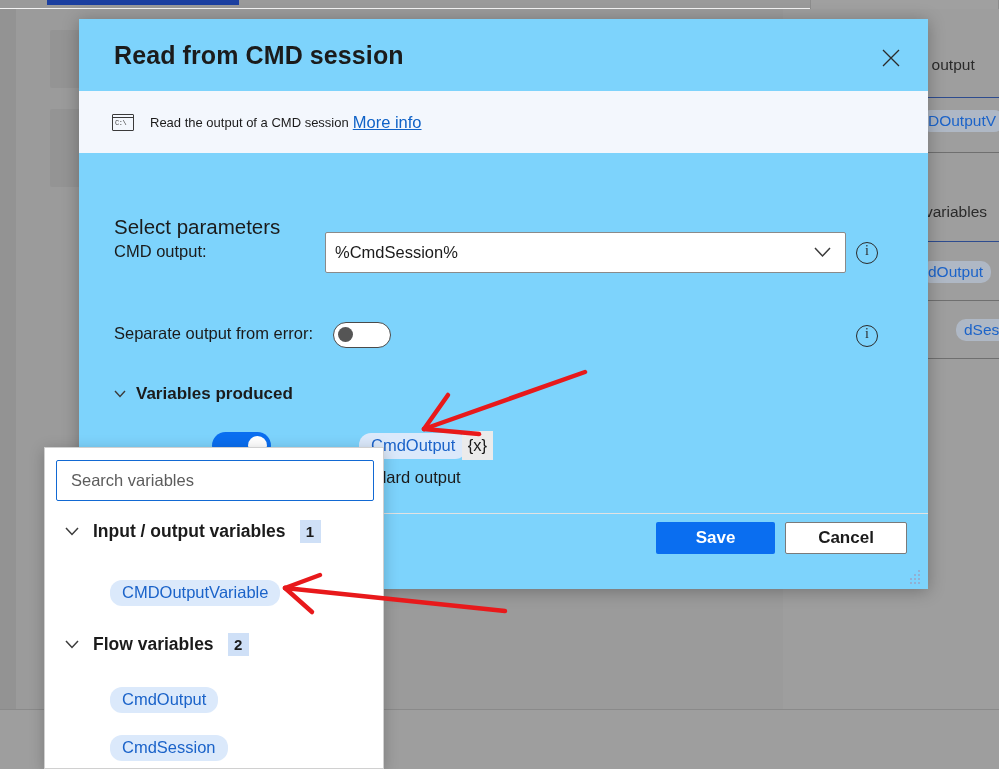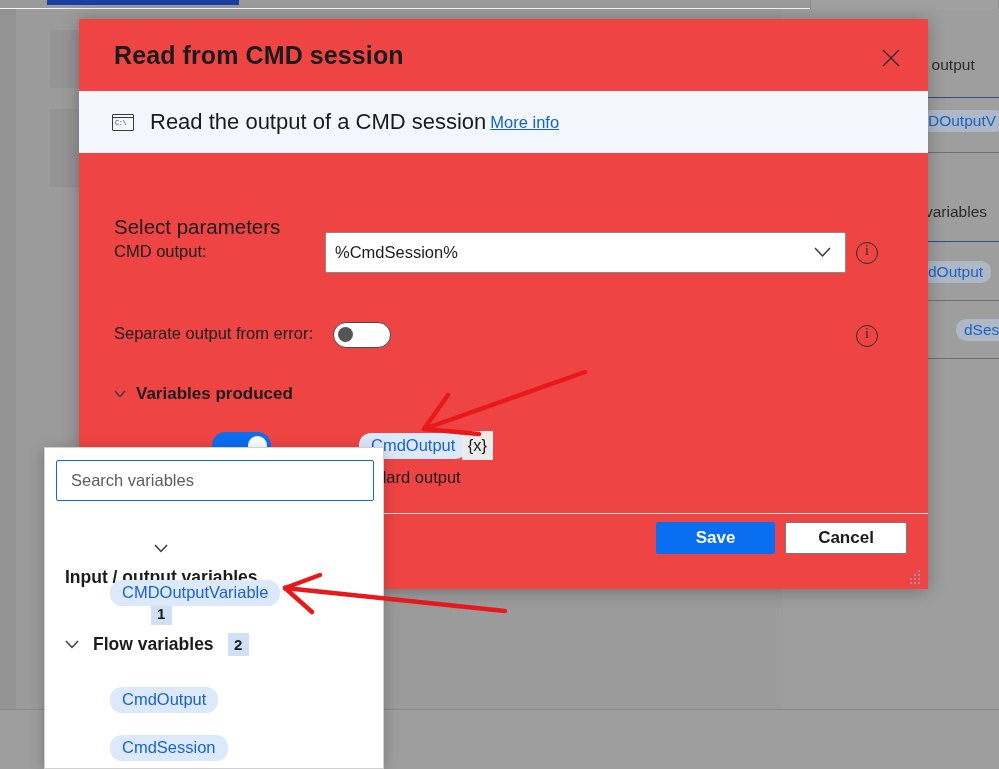--- a/index.html
+++ b/index.html
@@ -125,21 +125,21 @@
     font-size: 13px;
     font-family: "Liberation Serif", serif;
     color: #2b2b2b;
   }
 
   
   .modal {
     position: absolute;
     left: 79px; top: 19px;
     width: 849px; height: 570px;
-    background: #ef4444;
+    background: #7dd3fc;
     box-shadow: 0 2px 16px rgba(0,0,0,0.28);
     box-sizing: border-box;
   }
   .modal-title {
     position: absolute; left: 35px; top: 22px;
     font-size: 25px; font-weight: bold; color: #1b1b1b;
     letter-spacing: 0.1px;
   }
   .modal-close {
     position: absolute; right: 17px; top: 20px;
@@ -151,21 +151,21 @@
   .modal-close svg { display: block; }
 
   .modal-banner {
     position: absolute; left: 0; top: 72px;
     width: 849px; height: 62px;
     background: #f3f7fd;
     display: flex; align-items: center;
     box-sizing: border-box;
   }
   .banner-icon { margin-left: 33px; margin-right: 16px; display: flex; }
-  .banner-text { font-size: 22px; color: #1b1b1b; }
+  .banner-text { font-size: 13px; color: #1b1b1b; }
   .banner-link {
     font-size: 16.5px; color: #0f62c7;
     text-decoration: underline; cursor: pointer; margin-left: 4px;
   }
 
   .section-title {
     position: absolute; left: 35px; top: 196px;
     font-size: 20.5px; color: #1b1b1b;
   }
   .field-label {
@@ -465,21 +465,21 @@
         <i style="left:6px; top:12px;"></i>
         <i style="left:10px; top:12px;"></i>
     </div>
   </div>
 
   <div class="vpanel">
     <div class="vsearch">
       <input type="text" placeholder="Search variables" style="">
     </div>
 
-    <div class="vgroup" style="top:96px;flex-direction:column;">
+    <div class="vgroup" style="top:72px;">
       <span style="display:flex;">
         <svg width="14" height="9" viewBox="0 0 14 9">
           <path d="M1 1 L7 7.5 L13 1" stroke="#3b3b3b" stroke-width="1.5" fill="none"></path>
         </svg>
       </span>
       <span class="vgroup-label">Input / output variables</span>
       <span class="vgroup-count">1</span>
     </div>
     <div class="vitem" style="left:65px; top:132px;">CMDOutputVariable</div>
 

